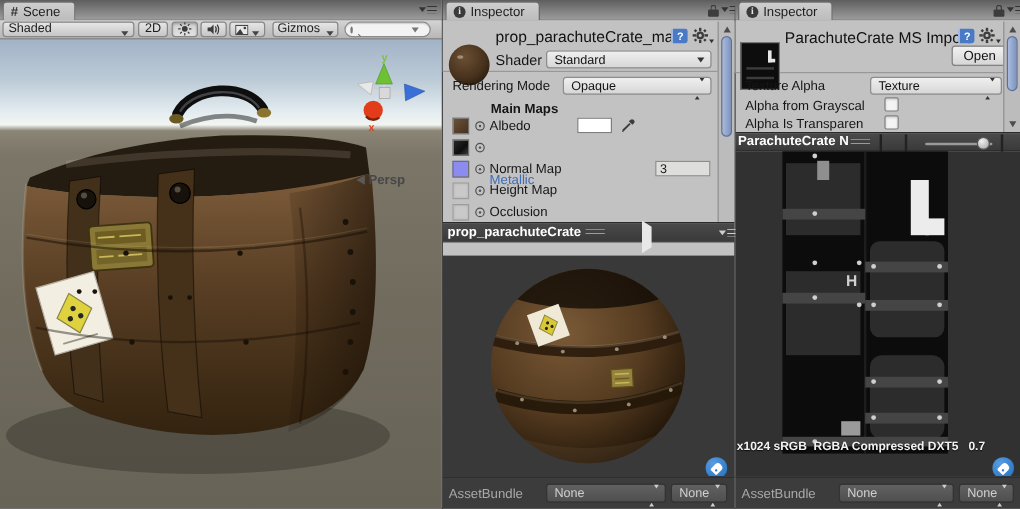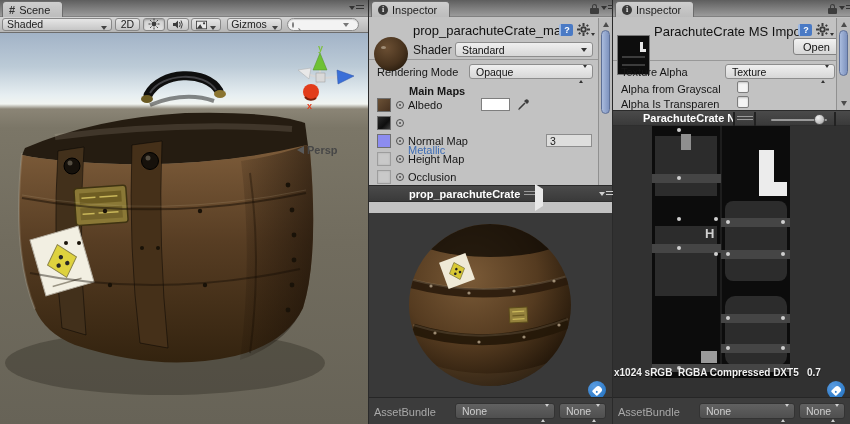--- a/index.html
+++ b/index.html
@@ -417,21 +417,21 @@
       <span class="num-field" style="left:177px; width:46px; top:1px;">0</span>
     </div>
   </div>
 
   <div class="vscroll" style="left:229px; top:18px; height:178px;">
     <span class="vs-arrow vs-up"></span>
     <span class="vs-thumb" style="top:12px; height:84px;"></span>
     <span class="vs-arrow vs-down"></span>
   </div>
 
-  <div class="preview-header" style="top:185px;padding-left:36px;">
+  <div class="preview-header" style="top:185px;">
     <span class="preview-title">prop_parachuteCrate</span>
     <span class="drag-handle"></span>
     <span class="ph-icon" style="left:166px; top:3px;"><span class="play-glyph"></span></span>
     <span class="ph-icon" style="left:190px;"><span class="sphere-glyph"></span></span>
     <span class="ph-icon" style="left:213px; top:3px;"><span class="lamp-glyph"></span></span>
     <span class="ph-icon menu-glyph-light" style="left:230px; top:5px;">
         <span class="caret"></span>
         <span class="lines"></span>
       </span>
   </div>
@@ -558,21 +558,21 @@
   <div class="lbl" style="left:8px; top:98px;text-align:center;">Alpha Is Transparen</div>
   <div class="checkbox" style="left:124px; top:96px;"></div>
 
   <div class="vscroll" style="left:223px; top:18px; height:92px;">
     <span class="vs-arrow vs-up"></span>
     <span class="vs-thumb" style="top:12px; height:46px;"></span>
     <span class="vs-arrow vs-down"></span>
   </div>
 
   <div class="preview-header" style="top:110px; height:16px;">
-    <span class="preview-title" style="padding-left:2px; max-width:96px; overflow:hidden;margin-left:28px;">ParachuteCrate N</span>
+    <span class="preview-title" style="padding-left:2px; max-width:96px; overflow:hidden;">ParachuteCrate N</span>
     <span class="drag-handle" style="margin-left:2px;"></span>
     <span class="ph-icon" style="left:120px;"><span class="rgb-glyph"></span></span>
     <span class="ph-icon" style="left:141px;"><span class="checker-glyph"></span></span>
     <span class="mip-track" style="left:158px; width:56px;"></span>
     <span class="mip-knob" style="left:201px;"></span>
     <span class="ph-icon" style="left:221px;"><span class="checker-glyph"></span></span>
   </div>
 
   <div class="preview-area tex-preview-area">
     <svg width="237" height="271" viewBox="0 0 237 271">

